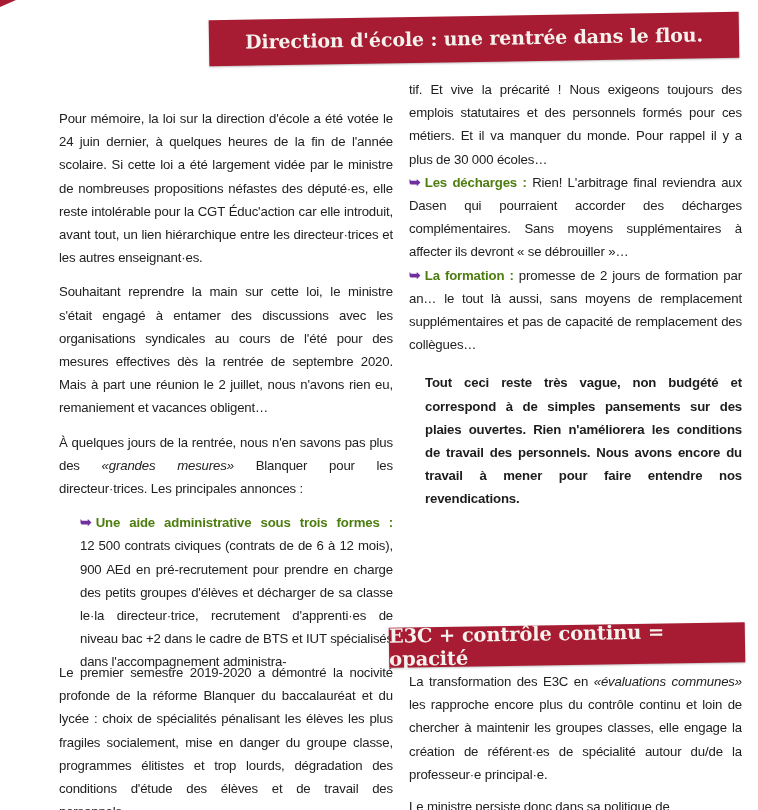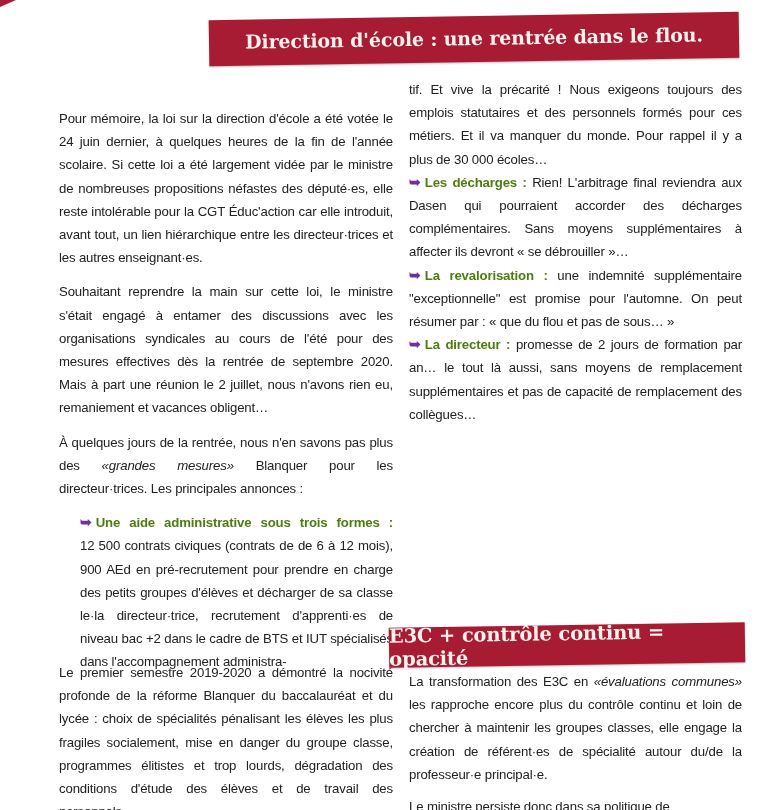--- a/index.html
+++ b/index.html
@@ -59,22 +59,22 @@
     <p class="para"><span>À quelques jours de la rentrée, nous n'en savons pas plus des </span><span class="it">«grandes mesures»</span><span> Blanquer pour les directeur·trices. Les principales annonces :</span></p>
     <div class="bullet-block">
       <div class="bullet-lead-line"><span class="bullet-icon">➥</span><span class="bullet-lead-text">Une aide administrative sous trois formes :</span></div>
       <div class="bullet-body">12 500 contrats civiques (contrats de de 6 à 12 mois), 900 AEd en pré-recrutement pour prendre en charge des petits groupes d'élèves et décharger de sa classe le·la directeur·trice, recrutement d'apprenti·es de niveau bac +2 dans le cadre de BTS et IUT spécialisés dans l'accompagnement administra-</div>
     </div>
   </div>
 
   <div class="col col-dir-right">
     <p class="para-tight">tif. Et vive la précarité ! Nous exigeons toujours des emplois statutaires et des personnels formés pour ces métiers. Et il va manquer du monde. Pour rappel il y a plus de 30 000 écoles…</p>
     <p class="para-tight"><span class="bullet-icon">➥</span><span class="bullet-lead-text">Les décharges : </span><span>Rien! L'arbitrage final reviendra aux Dasen qui pourraient accorder des décharges complémentaires. Sans moyens supplémentaires à affecter ils devront « se débrouiller »…</span></p>
-    <p class="para-tight"><span class="bullet-icon">➥</span><span class="bullet-lead-text">La revalorisation : </span><span>une indemnité supplémentaire "exceptionnelle" est promise pour l'automne. On peut résumer par : « que du flou et pas de sous… »</span></p>
-    <p class="para-tight"><span class="bullet-icon">➥</span><span class="bullet-lead-text">La directeur : </span><span>promesse de 2 jours de formation par an… le tout là aussi, sans moyens de remplacement supplémentaires et pas de capacité de remplacement des collègues…</span></p>
+    <p class="para-tight"><span class="bullet-icon">➥</span><span class="bullet-lead-text">La formation : </span><span>promesse de 2 jours de formation par an… le tout là aussi, sans moyens de remplacement supplémentaires et pas de capacité de remplacement des collègues…</span></p>
+    <div class="summary-block">Tout ceci reste très vague, non budgété et correspond à de simples pansements sur des plaies ouvertes. Rien n'améliorera les conditions de travail des personnels. Nous avons encore du travail à mener pour faire entendre nos revendications.</div>
   </div>
 
   <div class="banner banner-e3c">
     <span>E3C + contrôle continu = opacité</span>
   </div>
 
   <div class="col col-e3c-left">
     <p class="para-tight">Le premier semestre 2019-2020 a démontré la nocivité profonde de la réforme Blanquer du baccalauréat et du lycée : choix de spécialités pénalisant les élèves les plus fragiles socialement, mise en danger du groupe classe, programmes élitistes et trop lourds, dégradation des conditions d'étude des élèves et de travail des personnels…</p>
   </div>
 

